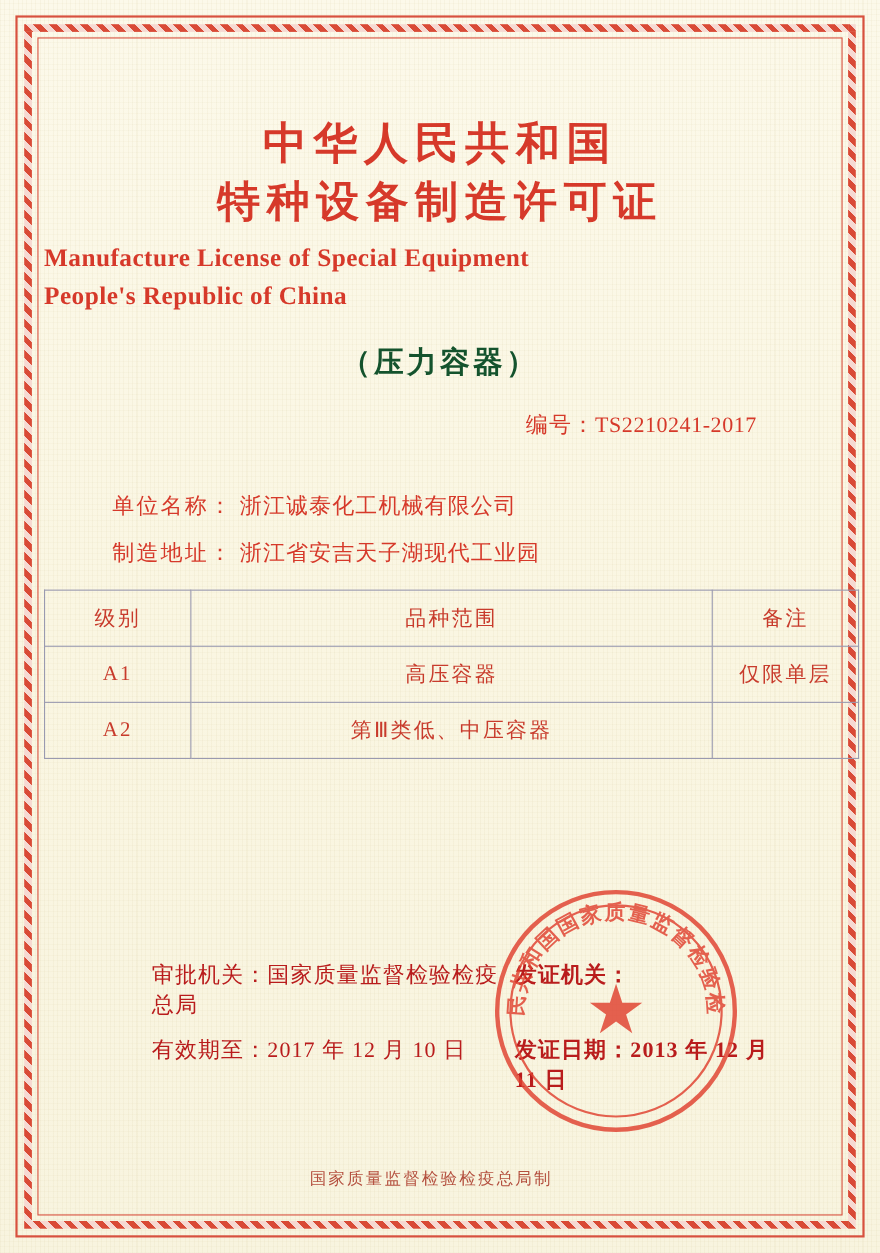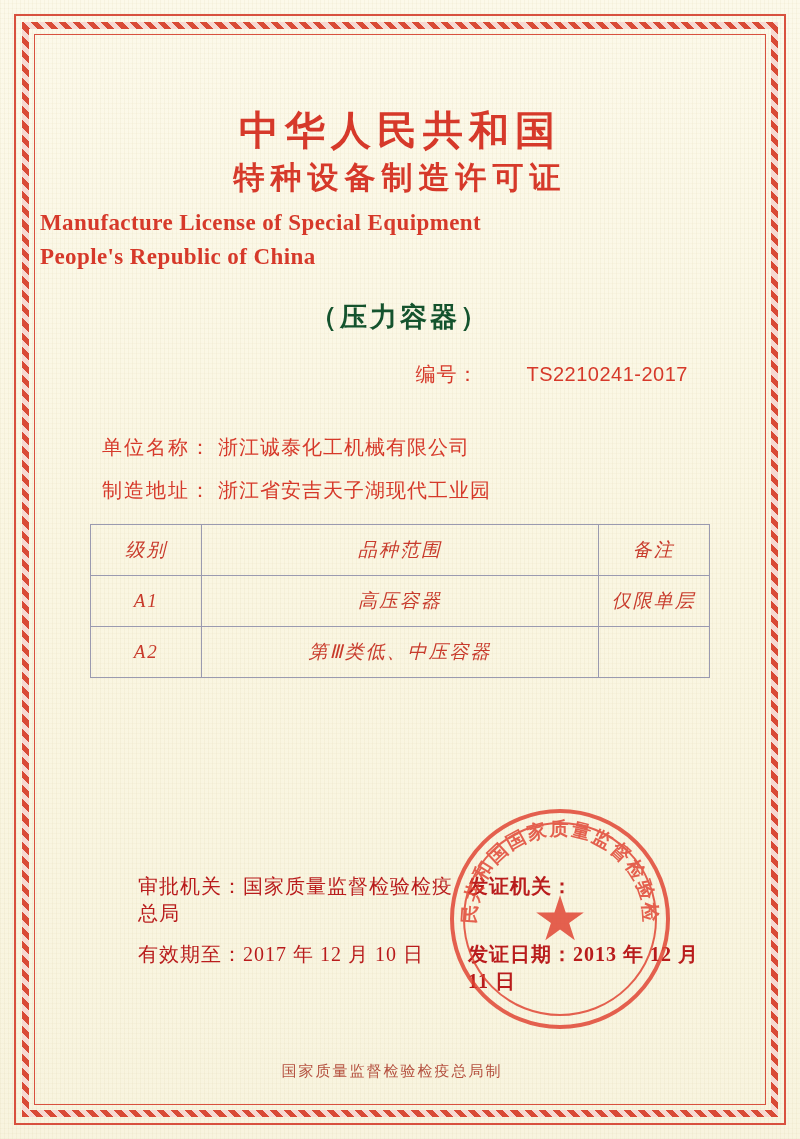--- a/index.html
+++ b/index.html
@@ -68,21 +68,21 @@
     font-weight: bold;
     color: #d6392a;
     letter-spacing: 6px;
   }
   .title-cn1 {
     font-size: 40px;
     margin-top: 66px;
     line-height: 1.25;
   }
   .title-cn2 {
-    font-size: 31px;
+    font-size: 39px;
     line-height: 1.45;
   }
   .title-en1, .title-en2 {
     text-align: left;
     font-family: "Liberation Serif", "DejaVu Serif", serif;
     font-weight: bold;
     color: #d6392a;
     font-size: 23px;
     line-height: 1.5;
     letter-spacing: 0.4px;
@@ -100,23 +100,22 @@
 
   .serial-row {
     text-align: right;
     padding-right: 72px;
     margin-top: 26px;
     font-size: 20px;
     letter-spacing: 1px;
     color: #d6392a;
   }
   .serial-row .serial-num {
-    font-family: Liberation Sans, sans-serif;
+    font-family: Liberation Serif, serif;
     letter-spacing: 0.5px;
-    margin-left: 48px;
   }
 
   .field-block {
     margin-top: 46px;
     padding-left: 62px;
     font-size: 20px;
     color: #d6392a;
   }
   .field-row {
     margin-bottom: 16px;
@@ -128,24 +127,23 @@
   .statement {
     margin-top: 36px;
     padding-left: 100px;
     font-size: 20px;
     letter-spacing: 1.5px;
     color: #d6392a;
   }
 
   table.scope {
     margin: 20px auto 0 auto;
-    width: 620px;
+    width: 741px;
     border-collapse: collapse;
     color: #d6392a;
-    font-style: italic;
   }
   table.scope td, table.scope th {
     border: 1px solid #9a9ab0;
     height: 48px;
     text-align: center;
     font-size: 19px;
     font-weight: normal;
     letter-spacing: 2px;
     color: #c83b2c;
   }

